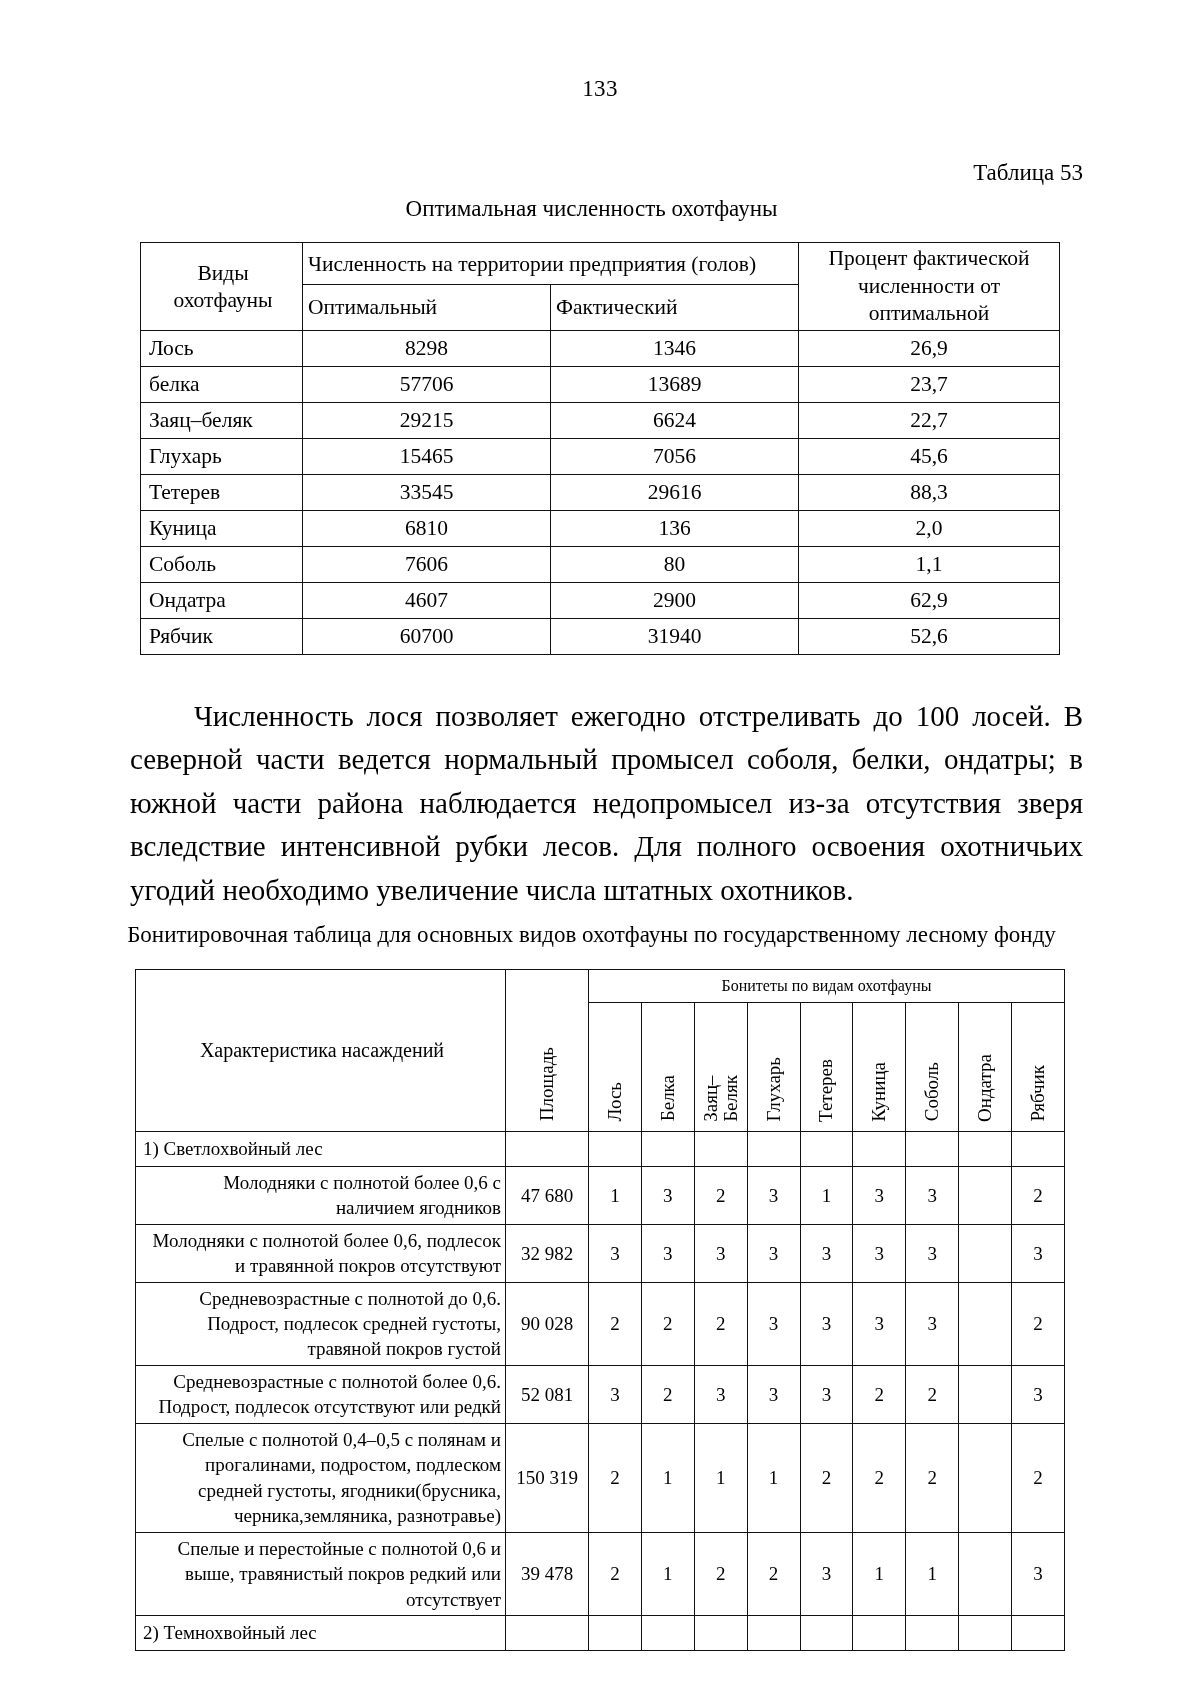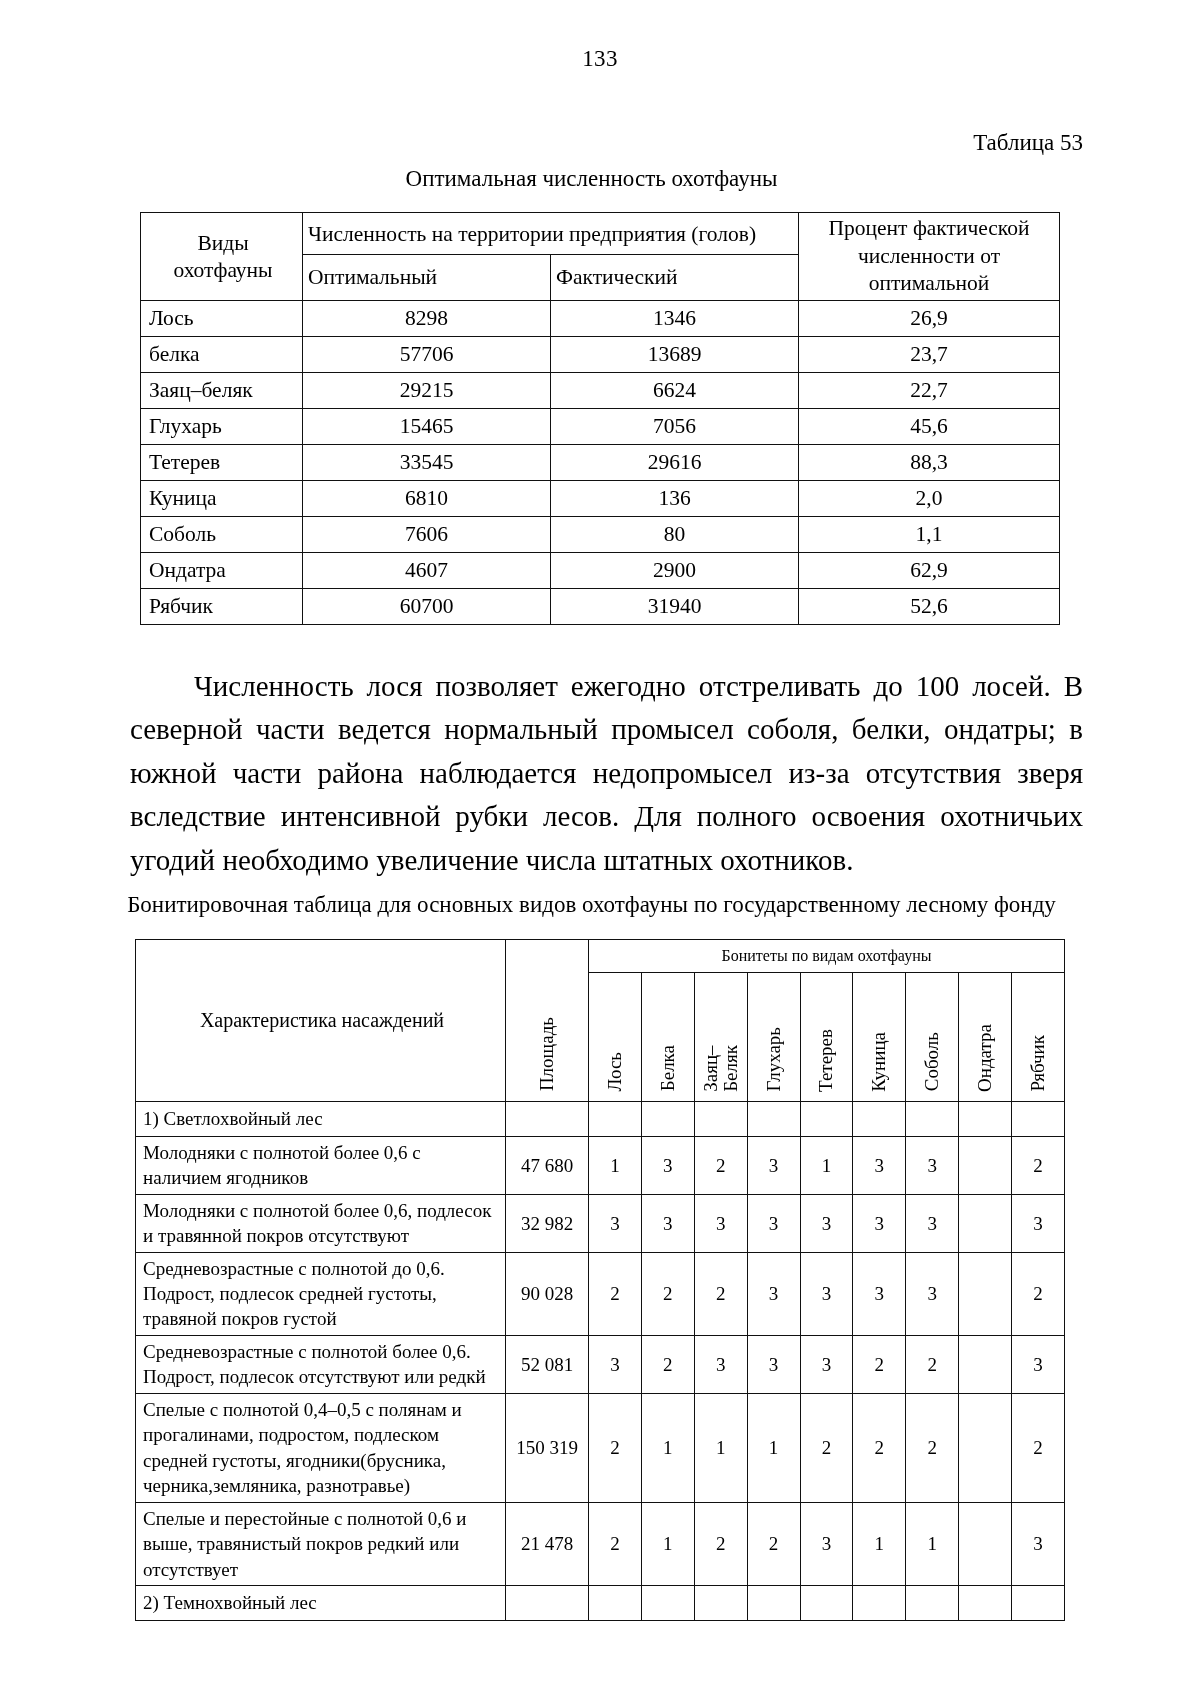--- a/index.html
+++ b/index.html
@@ -18,21 +18,21 @@
   .page {
     width: 1200px;
     height: 1698px;
     box-sizing: border-box;
     padding: 0;
     position: relative;
   }
   .page-number {
     text-align: center;
     font-size: 23px;
-    margin-top: 46px;
+    margin-top: 76px;
     letter-spacing: 0.4px;
   }
   .table-caption-right {
     text-align: right;
     font-size: 23px;
     padding-right: 117px;
     margin-top: 58px;
   }
   .table-title {
     text-align: center;
@@ -102,21 +102,21 @@
     text-align: center;
     line-height: 1.05;
     font-size: 19px;
   }
   .t54 .hdr-char {
     text-align: center;
     vertical-align: middle;
     font-size: 20px;
   }
   .t54 .sect { text-align: left; padding-left: 7px; height: 28px; }
-  .t54 .rowtxt { line-height: 1.34; }
+  .t54 .rowtxt { line-height: 1.34; text-align: right; }
 </style>
 </head>
 <body>
 
 <div class="page">
 
   <div class="page-number">133</div>
 
   <div class="table-caption-right">Таблица 53</div>
   <div class="table-title">Оптимальная численность охотфауны</div>
@@ -288,21 +288,21 @@
             <td class="c-b">1</td>
             <td class="c-b">1</td>
             <td class="c-b">2</td>
             <td class="c-b">2</td>
             <td class="c-b">2</td>
             <td class="c-b"></td>
             <td class="c-b">2</td>
           </tr>
           <tr>
             <td class="c-char rowtxt">Спелые и перестойные с полнотой 0,6 и выше, травянистый покров редкий или отсутствует</td>
-            <td class="c-area">21 478</td>
+            <td class="c-area">39 478</td>
             <td class="c-b">2</td>
             <td class="c-b">1</td>
             <td class="c-b">2</td>
             <td class="c-b">2</td>
             <td class="c-b">3</td>
             <td class="c-b">1</td>
             <td class="c-b">1</td>
             <td class="c-b"></td>
             <td class="c-b">3</td>
           </tr>

